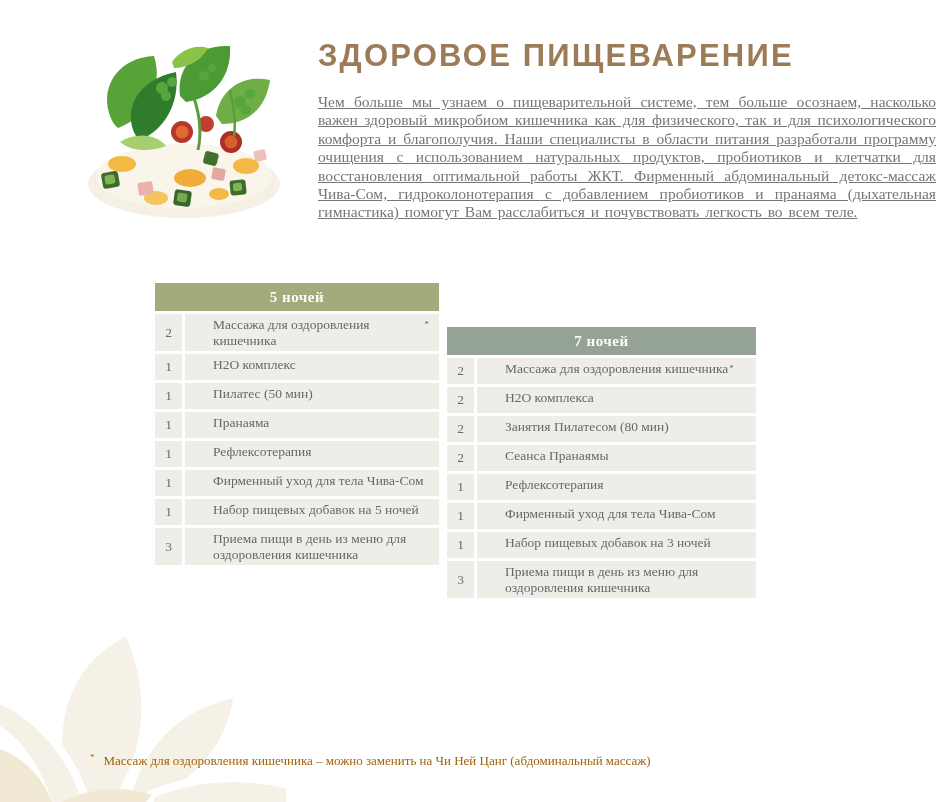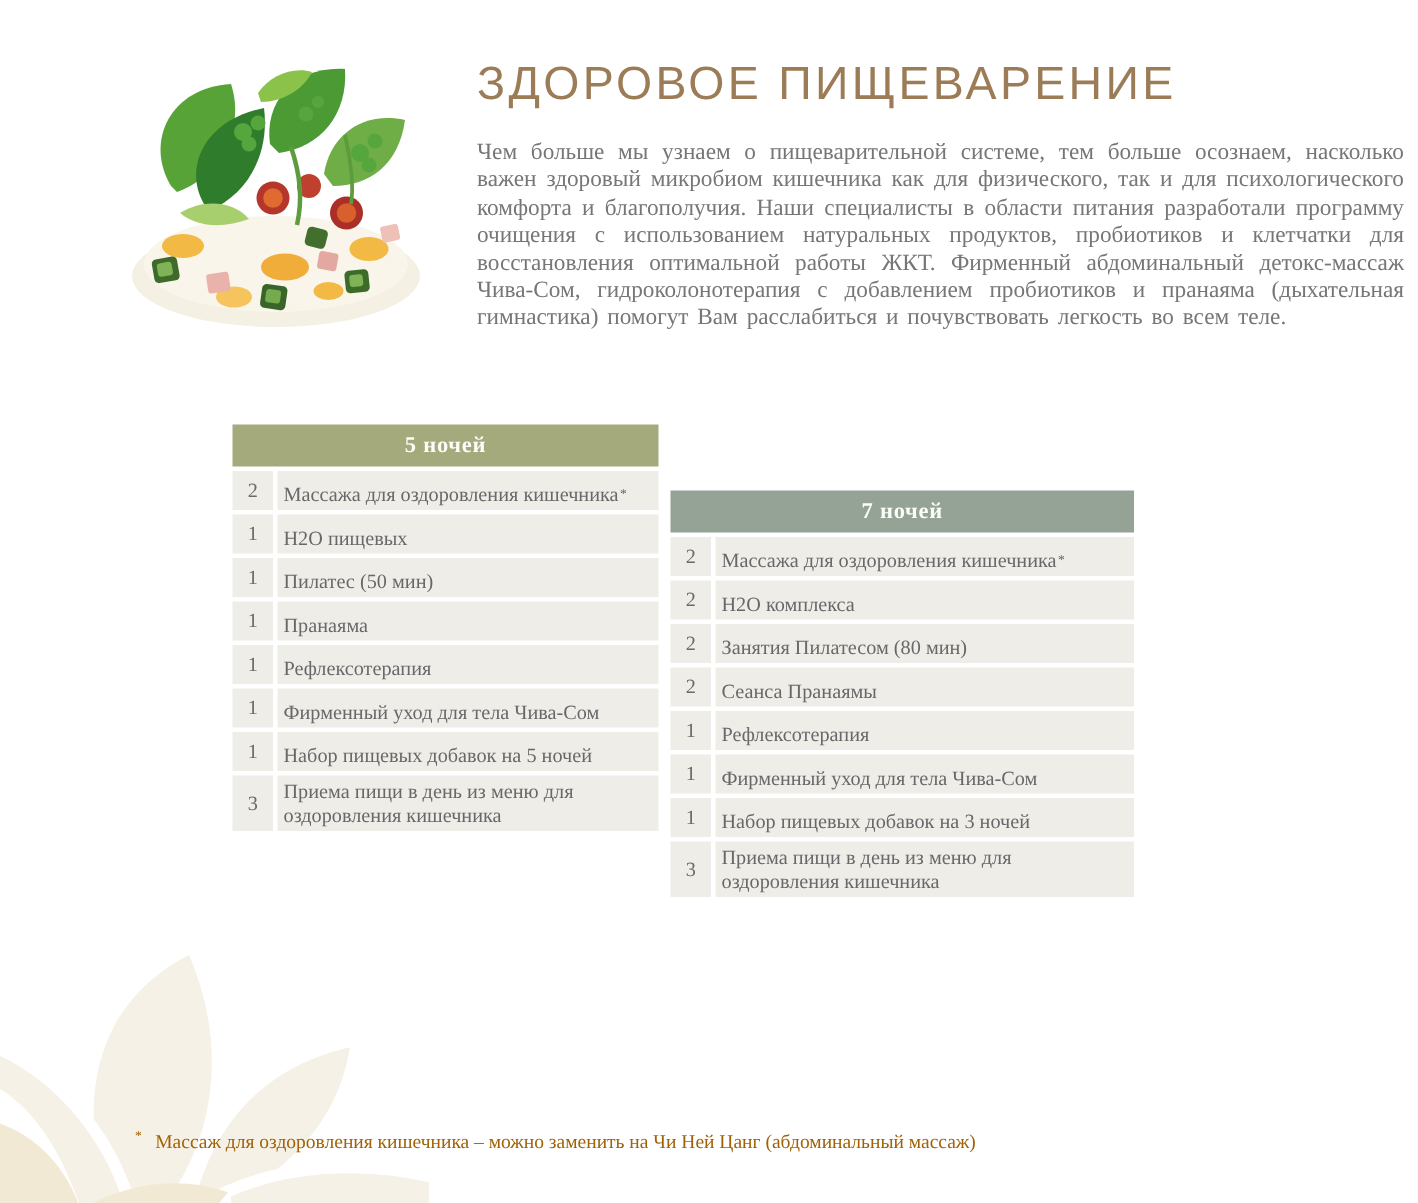--- a/index.html
+++ b/index.html
@@ -12,51 +12,51 @@
   
   .watermark { position:absolute; left:0; bottom:0; width:290px; height:175px; }
 
   
   .hero { position:absolute; left:84px; top:32px; width:206px; height:192px; }
 
   
   .title {
     position:absolute; left:318px; top:38px; width:620px;
     font-family:"Liberation Sans", sans-serif;
-    font-size:31px; font-weight:400; letter-spacing:2.2px;
+    font-size:31px; font-weight:700; letter-spacing:2.2px;
     color:#9c7c57; white-space:nowrap;
   }
 
   
   .intro {
     position:absolute; left:318px; top:93px; width:618px;
     font-size:15.5px; line-height:18.4px; color:#767676;
-    text-align:justify; word-spacing:2px;
+    text-align:justify; word-spacing:2px;text-decoration:underline;
   }
 
   
   .tables { position:absolute; left:155px; top:283px; width:639px; display:flex; gap:8px; }
   .ptable { display:flex; flex-direction:column; }
   .ptable.left  { width:284px; }
   .ptable.right { width:309px;margin-top:44px; }
   .t-head {
     height:28px; display:flex; align-items:center; justify-content:center;
     color:#fcfcf8; font-weight:bold; font-size:15px; letter-spacing:0.5px;
   }
   .ptable.left  .t-head { background:#a5aa7d; }
   .ptable.right .t-head { background:#95a296; }
   .t-row { display:flex; gap:3px; margin-top:3px; }
   .qty {
     width:27px; min-height:26px; background:#eeede7; color:#6a6a68;
     display:flex; align-items:center; justify-content:center; font-size:13.5px;
   }
   .svc {
     flex:1; min-height:26px; background:#eeede7; color:#68686a;
-    display:flex; align-items:flex-end; font-size:13.5px;
-    padding:3px 10px 3px 4px; line-height:15.5px;
+    display:flex; align-items:flex-start; font-size:13.5px;
+    padding:3px 10px 3px 28px; line-height:15.5px;
   }
   .mark { font-size:9px; color:#68686a; margin-left:1px; }
 
   
   .footnote {
     position:absolute; left:90px; top:752px; width:720px;
     font-size:13px; color:#a16207;
   }
   .footnote .fmark { font-size:9px; vertical-align:super; margin-right:9px; }
 </style>
@@ -146,21 +146,21 @@
       <div class="t-row">
         <div class="qty">2</div>
         <div class="svc">
             <span>Массажа для оздоровления кишечника</span>
             <sup class="mark">*</sup>
           </div>
       </div>
       <div class="t-row">
         <div class="qty">1</div>
         <div class="svc">
-            <span>H2O пищевых</span>
+            <span>H2O комплекс</span>
             <sup class="mark"></sup>
           </div>
       </div>
       <div class="t-row">
         <div class="qty">1</div>
         <div class="svc">
             <span>Пилатес (50 мин)</span>
             <sup class="mark"></sup>
           </div>
       </div>

